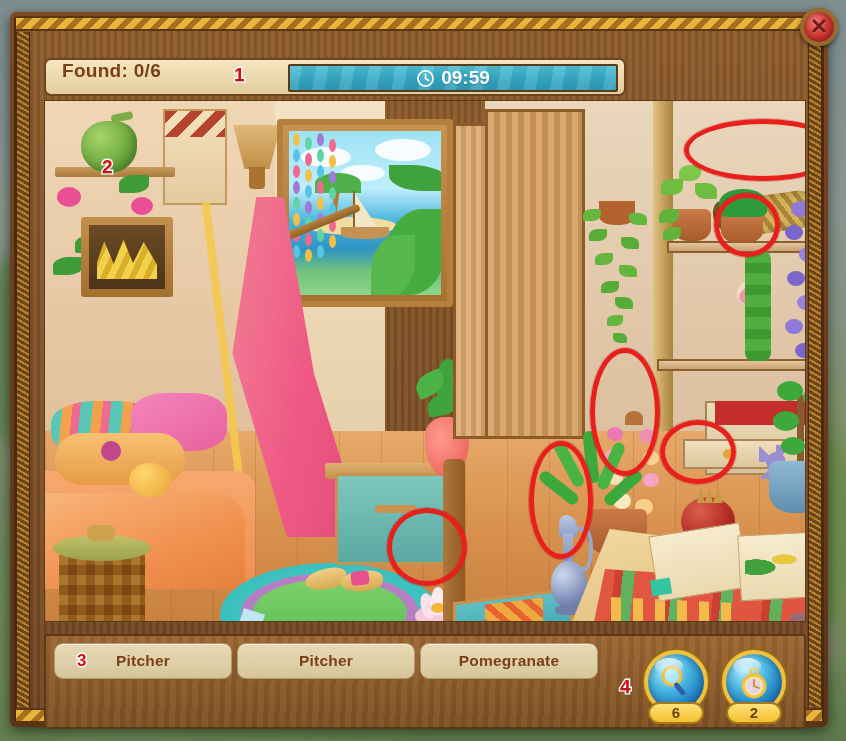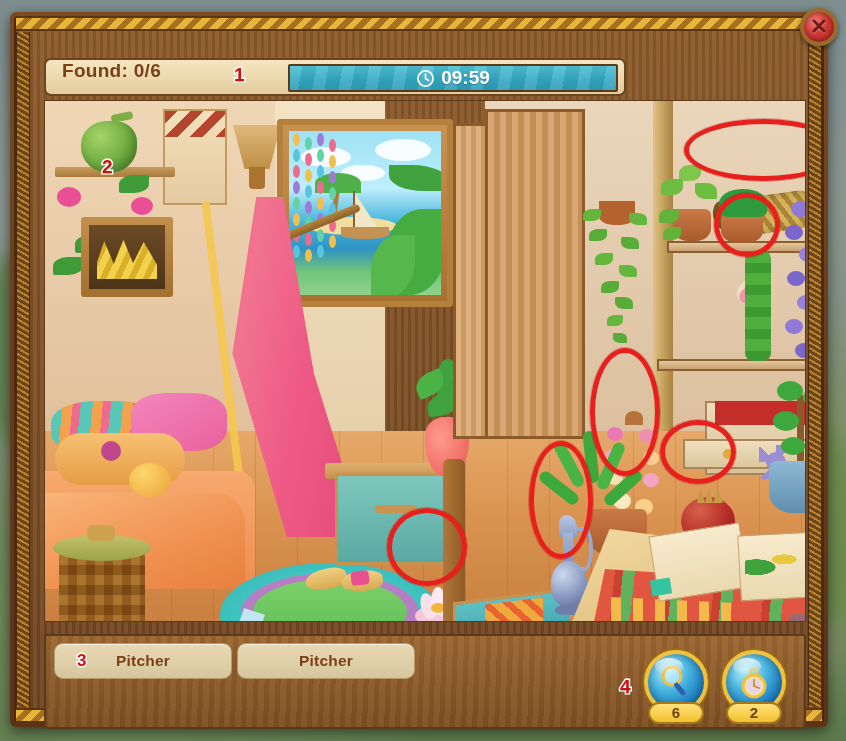--- a/index.html
+++ b/index.html
@@ -571,20 +571,23 @@
       <div id="bottom-bar">
 
         <div id="item-grid">
           <div class="item-btn">
             <span class="anno-inline">3</span>
             <span class="lbl">Pitcher</span>
           </div>
           <div class="item-btn">
             <span class="lbl">Pitcher</span>
           </div>
+          <div class="item-btn">
+            <span class="lbl">Pomegranate</span>
+          </div>
         </div>
 
         <div id="powerups">
           <div class="anno anno-pu">4</div>
 
           <div class="powerup">
             <div class="pu-orb">
               <svg width="38" height="38" viewBox="0 0 38 38">
                 <circle cx="15" cy="13" r="9" fill="rgba(210,245,255,.55)" stroke="#f0c13e" stroke-width="3"></circle>
                 <rect x="20" y="19" width="5" height="15" rx="2.5" fill="#2f5fa8" transform="rotate(-40 22 26)"></rect>

